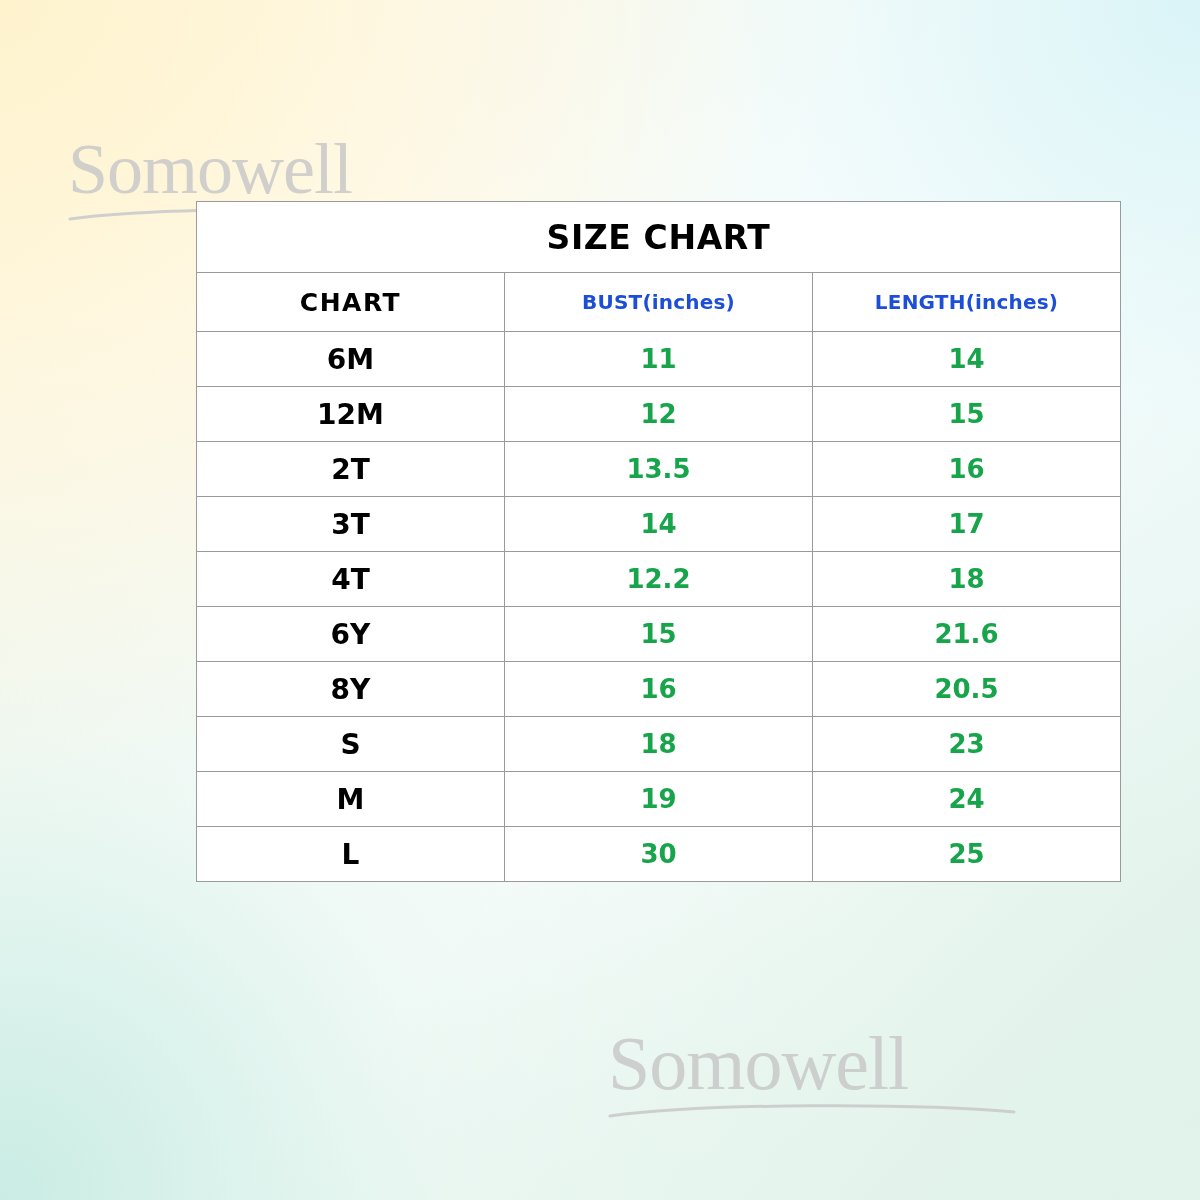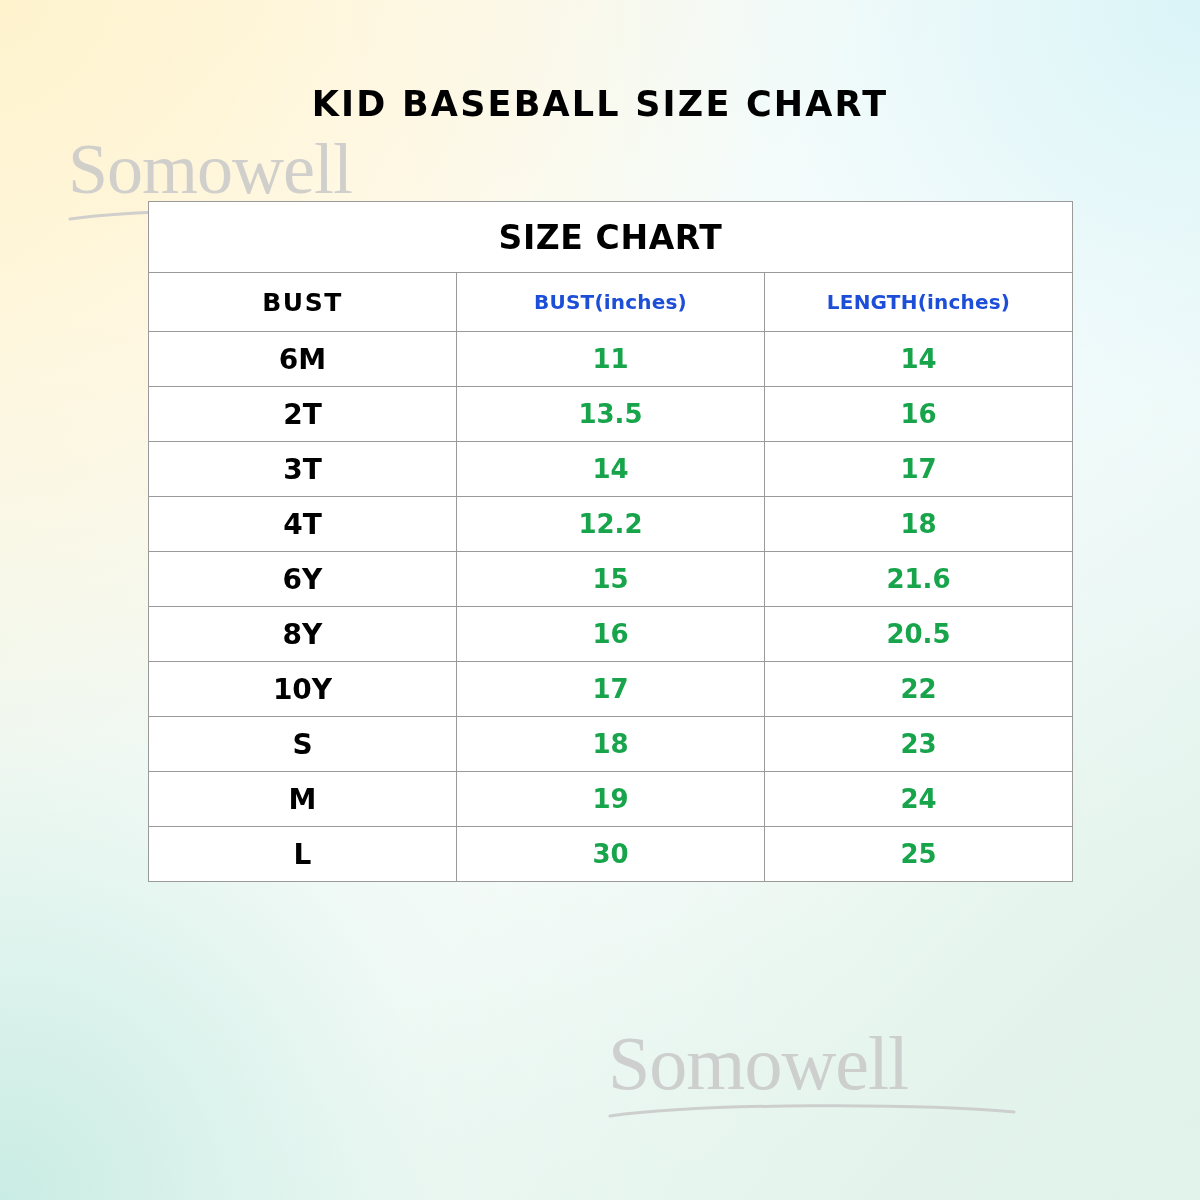--- a/index.html
+++ b/index.html
@@ -65,20 +65,21 @@
     position: absolute;
     left: 148px;
     top: 201px;
     width: 924px;
   }
   table.size-chart {
     border-collapse: collapse;
     width: 100%;
     background: #fff;
     table-layout: fixed;
+    margin-left: 48px;
   }
   table.size-chart td, table.size-chart th {
     border: 1px solid #9a9a9a;
     padding: 0;
     text-align: center;
     vertical-align: middle;
   }
   .caption-cell {
     height: 70px;
     font-size: 33px;
@@ -119,21 +120,20 @@
   }
   col.c-size  { width: 308px; }
   col.c-bust  { width: 308px; }
   col.c-len   { width: 308px; }
 </style>
 </head>
 <body>
 
 <div class="canvas">
 
-  <div class="main-title">KID BASEBALL SIZE CHART</div>
 
   <div class="watermark wm-top-left">
     <span>Somowell</span>
     <span class="swoosh">
       <svg width="400" height="18" viewBox="0 0 400 18">
           <path d="M2 14 C 90 2, 300 2, 396 10" stroke="#c9c9c9" stroke-width="3" fill="none" stroke-linecap="round"></path>
         </svg>
     </span>
   </div>
 
@@ -160,31 +160,36 @@
       <colgroup>
         <col class="c-size">
           <col class="c-bust">
           <col class="c-len">
       </colgroup>
       <tbody>
         <tr>
           <td class="caption-cell" colspan="3">SIZE CHART</td>
         </tr>
         <tr>
-          <td class="hdr-size">BUST</td>
+          <td class="hdr-size">CHART</td>
           <td class="hdr-meas">BUST(inches)</td>
           <td class="hdr-meas">LENGTH(inches)</td>
         </tr>
 
         <tr>
           <td class="size-cell">6M</td>
           <td class="val-cell">11</td>
           <td class="val-cell">14</td>
         </tr>
         <tr>
+          <td class="size-cell">12M</td>
+          <td class="val-cell">12</td>
+          <td class="val-cell">15</td>
+        </tr>
+        <tr>
           <td class="size-cell">2T</td>
           <td class="val-cell">13.5</td>
           <td class="val-cell">16</td>
         </tr>
         <tr>
           <td class="size-cell">3T</td>
           <td class="val-cell">14</td>
           <td class="val-cell">17</td>
         </tr>
         <tr>
@@ -196,25 +201,20 @@
           <td class="size-cell">6Y</td>
           <td class="val-cell">15</td>
           <td class="val-cell">21.6</td>
         </tr>
         <tr>
           <td class="size-cell">8Y</td>
           <td class="val-cell">16</td>
           <td class="val-cell">20.5</td>
         </tr>
         <tr>
-          <td class="size-cell">10Y</td>
-          <td class="val-cell">17</td>
-          <td class="val-cell">22</td>
-        </tr>
-        <tr>
           <td class="size-cell">S</td>
           <td class="val-cell">18</td>
           <td class="val-cell">23</td>
         </tr>
         <tr>
           <td class="size-cell">M</td>
           <td class="val-cell">19</td>
           <td class="val-cell">24</td>
         </tr>
         <tr>

